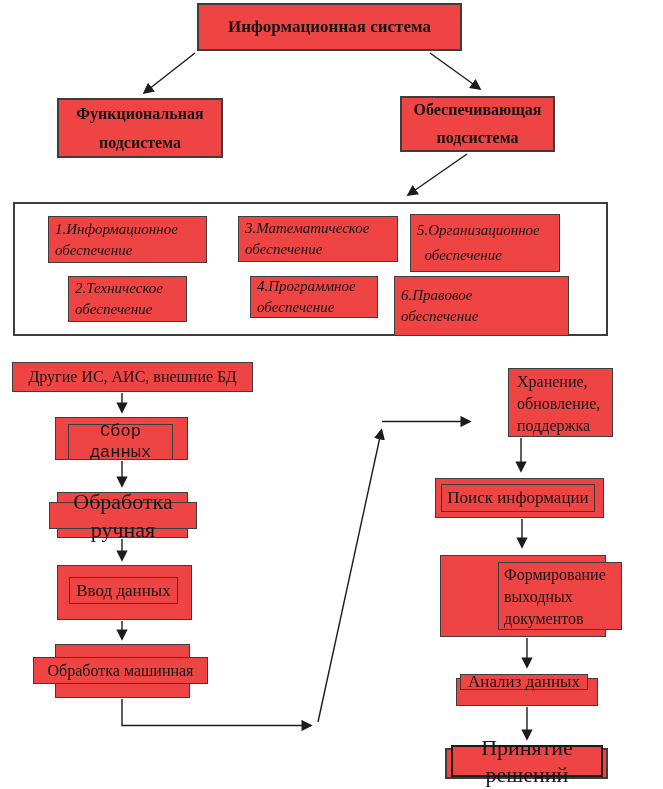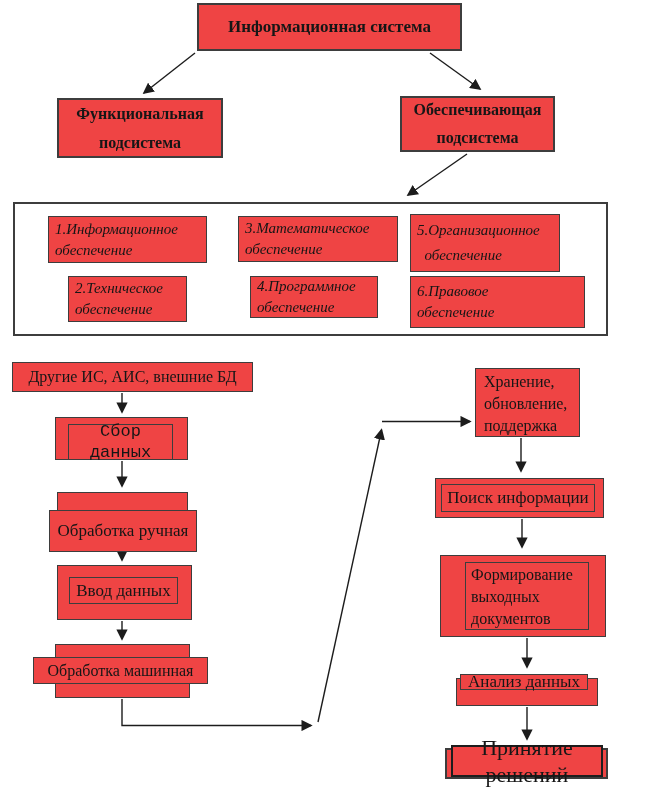--- a/index.html
+++ b/index.html
@@ -9,44 +9,44 @@
     overflow:hidden;
   }
   .box {
     position:absolute; box-sizing:border-box; background:#ef4444;
     border:1.5px solid #3d3d3d;
     display:flex; align-items:center; justify-content:center;
     text-align:center; white-space:pre-wrap; line-height:1.25;
   }
   .bold { font-weight:bold; }
   .left { justify-content:flex-start; text-align:left; }
-  .topAlign { align-items:flex-start; }
+  .topAlign { align-items:flex-start;margin-left:33px; }
   .noFill { background:transparent; }
 
   
   #b-info   { left:197px; top:3px;  width:265px; height:48px; font-size:17px; border-width:2px; }
   #b-func   { left:57px;  top:98px; width:166px; height:60px; font-size:16px; line-height:29px; border-width:2px; }
   #b-prov   { left:400px; top:96px; width:155px; height:56px; font-size:16px; line-height:28px; border-width:2px; }
 
   
   #g-sub    { left:13px;  top:202px; width:595px; height:134px; border-width:2px; background:transparent; }
   .sub { font-size:15px; line-height:21px; padding:2px 4px 2px 6px;font-style:italic; }
   #s1 { left:48px;  top:216px; width:159px; height:47px; }
   #s3 { left:238px; top:216px; width:160px; height:46px; }
   #s5 { left:410px; top:214px; width:150px; height:58px; line-height:25px; }
   #s2 { left:68px;  top:276px; width:119px; height:46px; }
   #s4 { left:250px; top:276px; width:128px; height:42px; }
-  #s6 { left:410px; top:276px; width:175px; height:52px; }
+  #s6 { left:394px; top:276px; width:175px; height:60px; }
 
   
   #f-other      { left:12px; top:362px; width:241px; height:30px; font-size:16px; }
   #f-sbor-out   { left:55px; top:417px; width:133px; height:43px; }
   #f-sbor-in    { left:68px; top:424px; width:105px; height:36px; font-size:17px;font-family:Liberation Mono, monospace; }
   #f-ruch-back  { left:57px; top:492px; width:131px; height:46px; }
-  #f-ruch-front { left:49px; top:502px; width:148px; height:42px; font-size:17px;margin-top:8px; }
+  #f-ruch-front { left:49px; top:502px; width:148px; height:27px; font-size:22px; }
   #f-vvod-out   { left:57px; top:565px; width:135px; height:55px; }
   #f-vvod-in    { left:69px; top:577px; width:109px; height:27px; font-size:17px; }
   #f-mash-back  { left:55px; top:644px; width:135px; height:54px; }
   #f-mash-front { left:33px; top:657px; width:175px; height:27px; font-size:16px; }
 
   
   #f-hran       { left:475px; top:368px; width:105px; height:69px; font-size:16px; line-height:22px; padding:2px 2px 2px 8px; }
   #f-poisk-out  { left:435px; top:478px; width:169px; height:40px; }
   #f-poisk-in   { left:441px; top:484px; width:154px; height:28px; font-size:17px; }
   #f-form-out   { left:440px; top:555px; width:166px; height:82px; }

